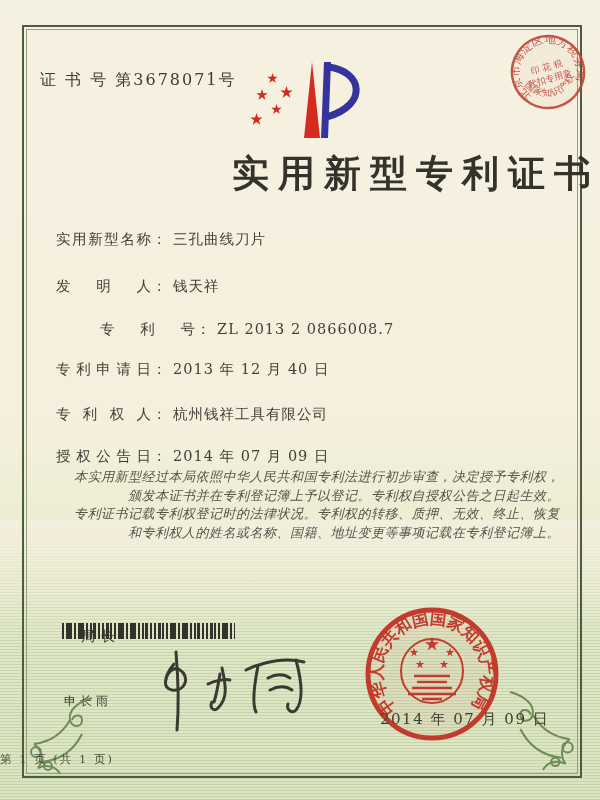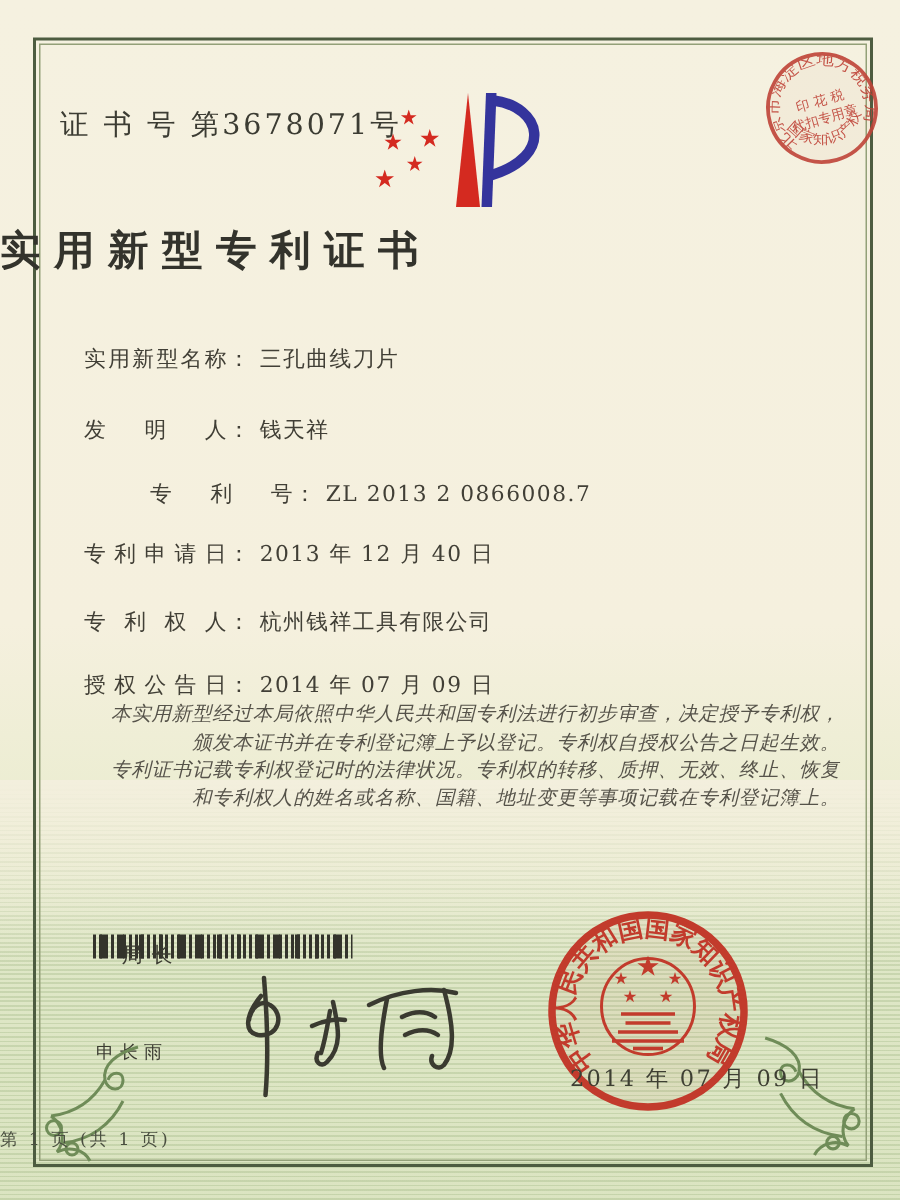--- a/index.html
+++ b/index.html
@@ -10,23 +10,23 @@
       linear-gradient(180deg,#f5f1e0 0%,#f5f0de 52%,#ecedd2 66%,#dfe7c7 78%,#dbe4c1 100%);
   }
   .texture{
     position:absolute; left:0; right:0; top:520px; bottom:0; z-index:0;
     background:
       linear-gradient(180deg,#f3efdd 0%, rgba(243,239,221,0) 45%),
       repeating-linear-gradient(0deg, rgba(122,154,92,.22) 0 1px, rgba(122,154,92,0) 1px 3px);
   }
   .frame{position:absolute; left:22px; top:25px; right:18px; bottom:22px; border:2px solid #4d5c40; z-index:1; pointer-events:none;}
   .frame-inner{position:absolute; inset:2px; border:1px solid #93a078;}
-  .cert-no{position:absolute; left:40px; top:70px; font-size:19px; color:#3c3c33; letter-spacing:2px; z-index:2;}
+  .cert-no{position:absolute; left:40px; top:70px; font-size:16px; color:#3c3c33; letter-spacing:2px; z-index:2;}
   .logo{position:absolute; left:228px; top:54px; z-index:2;}
-  .title{position:absolute; left:0; right:0; top:149px; text-align:left; font-size:27px; font-weight:700; color:#33332c; letter-spacing:9px; z-index:2;}
+  .title{position:absolute; left:0; right:0; top:149px; text-align:right; font-size:37px; font-weight:700; color:#33332c; letter-spacing:9px; z-index:2;}
   .field{position:absolute; left:56px; font-size:14.5px; color:#413f36; letter-spacing:1px; z-index:2; white-space:nowrap;}
   .field .flabel{display:inline-block; width:96px; text-align:justify; text-align-last:justify; vertical-align:bottom;}
   .f0{top:230px;} .f1{top:277px;} .f2{top:320px;margin-left:44px;} .f3{top:360px;} .f4{top:405px;} .f5{top:447px;}
   .bodytext{position:absolute; left:48px; top:468px; width:512px; z-index:2;
     font-size:13px; line-height:18.6px; letter-spacing:.5px; color:#56534a; font-style:italic;}
   .bodytext p{margin:0; text-indent:2em;text-align:right;}
   .barcode{position:absolute; left:62px; top:623px; width:173px; height:16px; z-index:2;
     background:
       repeating-linear-gradient(90deg,#33332b 0 2px,transparent 2px 4px),
       repeating-linear-gradient(90deg,transparent 0 5px,#33332b 5px 8px,transparent 8px 13px);}

